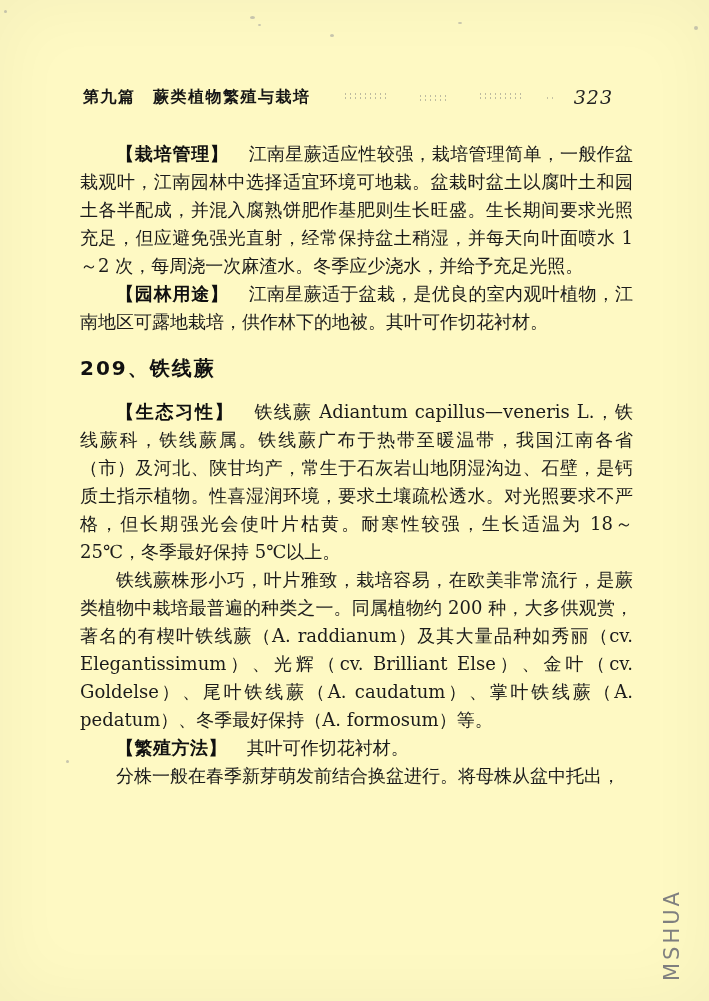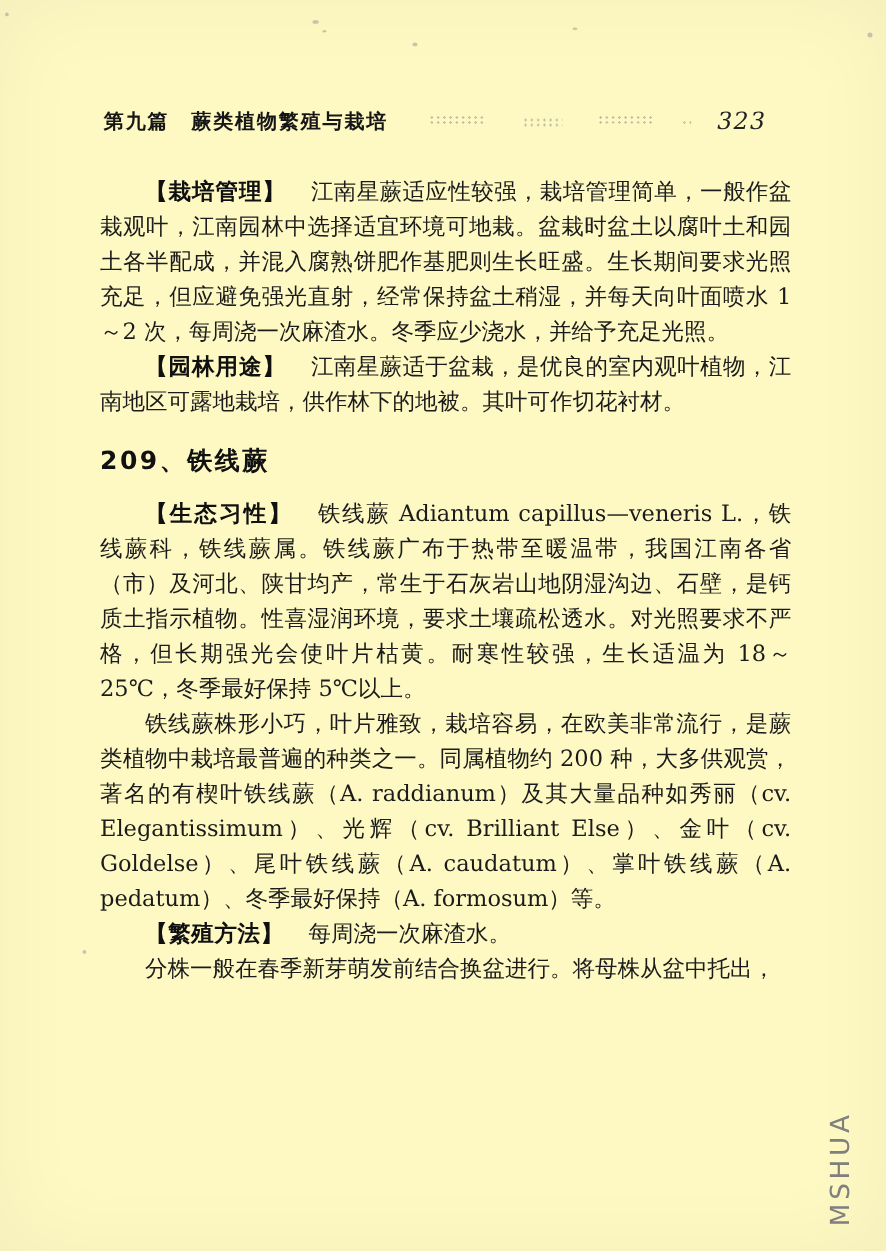--- a/index.html
+++ b/index.html
@@ -107,21 +107,21 @@
 
     <p><span class="entry-label">【园林用途】</span><span>江南星蕨适于盆栽，是优良的室内观叶植物，江南地区可露地栽培，供作林下的地被。其叶可作切花衬材。</span></p>
 
     <h2 class="section-heading">209、铁线蕨</h2>
 
     <p><span class="entry-label">【生态习性】</span><span>铁线蕨 </span><span class="latin">Adiantum capillus—veneris</span><span> L.，铁线蕨科，铁线蕨属。铁线蕨广布于热带至暖温带，我国江南各省（市）及河北、陕甘均产，常生于石灰岩山地阴湿沟边、石壁，是钙质土指示植物。性喜湿润环境，要求土壤疏松透水。对光照要求不严格，但长期强光会使叶片枯黄。耐寒性较强，生长适温为 18～25℃，冬季最好保持 5℃以上。</span></p>
 
 
     <p><span>铁线蕨株形小巧，叶片雅致，栽培容易，在欧美非常流行，是蕨类植物中栽培最普遍的种类之一。同属植物约 200 种，大多供观赏，著名的有楔叶铁线蕨（</span><span class="latin">A. raddianum</span><span>）及其大量品种如秀丽（cv. Elegantissimum）、光辉（cv. Brilliant Else）、金叶（cv. Goldelse）、尾叶铁线蕨（</span><span class="latin">A. caudatum</span><span>）、掌叶铁线蕨（</span><span class="latin">A. pedatum</span><span>）、冬季最好保持（</span><span class="latin">A. formosum</span><span>）等。</span></p>
 
-    <p><span class="entry-label">【繁殖方法】</span><span>每周浇一次麻渣水。</span></p>
+    <p><span class="entry-label">【繁殖方法】</span><span>其叶可作切花衬材。</span></p>
 
     <p><span>分株一般在春季新芽萌发前结合换盆进行。将母株从盆中托出，</span></p>
 
   </div>
 
   <div class="watermark">MSHUA</div>
 
 </div>
 
 </body></html>

